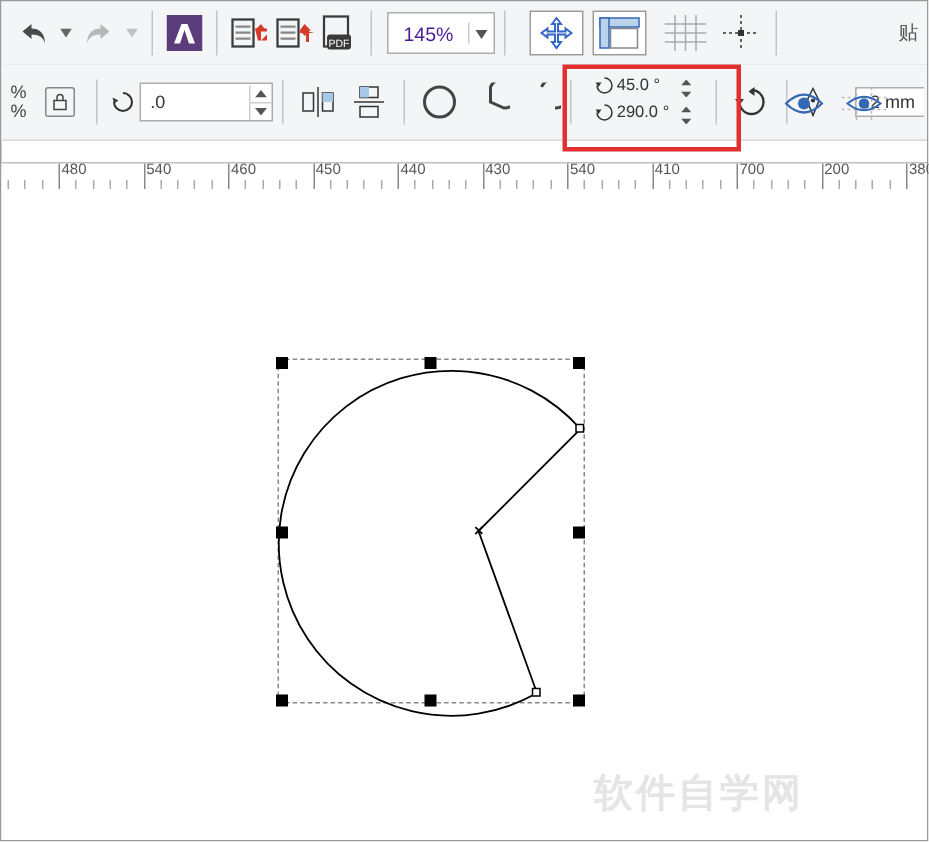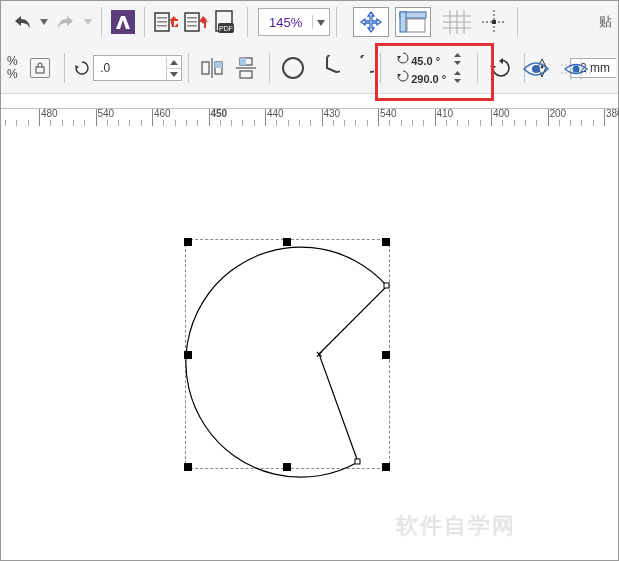--- a/index.html
+++ b/index.html
@@ -24,42 +24,42 @@
   .rotfield .num { width:60px; padding:0 6px; color:#333; }
   .spn { width:14px; display:flex; flex-direction:column; border-left:1px solid #ccc; }
   .spn b { height:11px; display:flex; align-items:center; justify-content:center; border-bottom:1px solid #ccc; font-weight:normal; }
   .spn b:last-child { border:0; }
   .spn svg { display:block; }
   .tb2 .icobtn { width:34px; }
   
   .redbox { position:absolute; left:374px; top:42px; width:113px; height:52px; border:3px solid #e03030; pointer-events:none; }
   
   .anglegroup { display:flex; flex-direction:column; gap:2px; padding:0 6px; margin-left:4px; }
-  .angline { display:flex; align-items:flex-end; height:16px;font-weight:bold; }
+  .angline { display:flex; align-items:flex-start; height:16px; }
   .angline .lbl { width:14px; color:#333; }
   .angline .val { width:40px; text-align:left; color:#333; font-size:11px; }
   .miniSpn { width:12px; display:flex; flex-direction:column; }
   .miniSpn i { height:8px; display:flex; align-items:center; justify-content:center; }
   
   .outlw { position:absolute; right:2px; top:50px; height:34px; display:flex; align-items:center; }
   .outlw .txt { border:1px solid #adadad; background:#fff; padding:2px 6px; color:#333; font-size:12px; border-right:0; }
   
   .ruler { position:absolute; left:0; top:107px; right:0; height:18px; background:#fff; border-top:1px solid #c0c0c0; border-bottom:1px solid #c0c0c0; }
   .tick { position:absolute; top:0; width:1px; height:18px; background:#888; }
   .subtick { position:absolute; top:11px; width:1px; height:7px; background:#aaa; }
   .ticklbl { position:absolute; top:-1px; font-size:10px; color:#555; }
   
   .canvas { position:absolute; left:0; top:125px; right:0; bottom:0; background:#fff; }
   .canvas svg.shape { position:absolute; }
   .handle { position:absolute; width:8px; height:8px; background:#000; }
   .centerX { position:absolute; font-weight:bold; color:#000; font-size:11px; }
   .dashbox { position:absolute; border:1px dashed #888; }
   
   .wmark { position:absolute; left:395px; top:385px; text-align:center; color:#e5e5e5; font-weight:bold; font-family:"Microsoft YaHei", sans-serif; }
-  .wmark .l1 { font-size:22px; letter-spacing:2px; text-shadow:1px 1px #fff; }
+  .wmark .l1 { font-size:26px; letter-spacing:2px; text-shadow:1px 1px #fff; }
   .wmark .l2 { font-size:11px; letter-spacing:1px; color:#e8e8e8; margin-top:-4px; }
 </style>
 </head>
 <body>
 
 <div class="wrap">
 
   <div class="tb1">
     <span class="icobtn">
       <svg width="20" height="18" viewBox="0 0 20 18">
@@ -327,21 +327,21 @@
       <div class="subtick" style="left: 71.9px;"></div>
       <div class="subtick" style="left: 60.6px;"></div>
       <div class="subtick" style="left: 49.3px;"></div>
       <div class="tick" style="left: 151px;"></div>
       <div class="ticklbl" style="left: 153px;">460</div>
       <div class="subtick" style="left: 139.7px;"></div>
       <div class="subtick" style="left: 128.4px;"></div>
       <div class="subtick" style="left: 117.1px;"></div>
       <div class="subtick" style="left: 105.8px;"></div>
       <div class="tick" style="left: 207.5px;"></div>
-      <div class="ticklbl" style="left: 209.5px; font-weight: bold;">450</div>
+      <div class="ticklbl" style="left: 209.5px;">450</div>
       <div class="subtick" style="left: 196.2px;"></div>
       <div class="subtick" style="left: 184.9px;"></div>
       <div class="subtick" style="left: 173.6px;"></div>
       <div class="subtick" style="left: 162.3px;"></div>
       <div class="tick" style="left: 264px;"></div>
       <div class="ticklbl" style="left: 266px;">440</div>
       <div class="subtick" style="left: 252.7px;"></div>
       <div class="subtick" style="left: 241.4px;"></div>
       <div class="subtick" style="left: 230.1px;"></div>
       <div class="subtick" style="left: 218.8px;"></div>
@@ -357,21 +357,21 @@
       <div class="subtick" style="left: 354.4px;"></div>
       <div class="subtick" style="left: 343.1px;"></div>
       <div class="subtick" style="left: 331.8px;"></div>
       <div class="tick" style="left: 433.5px;"></div>
       <div class="ticklbl" style="left: 435.5px;">410</div>
       <div class="subtick" style="left: 422.2px;"></div>
       <div class="subtick" style="left: 410.9px;"></div>
       <div class="subtick" style="left: 399.6px;"></div>
       <div class="subtick" style="left: 388.3px;"></div>
       <div class="tick" style="left: 490px;"></div>
-      <div class="ticklbl" style="left: 492px;">400</div>
+      <div class="ticklbl" style="left: 492px;">700</div>
       <div class="subtick" style="left: 478.7px;"></div>
       <div class="subtick" style="left: 467.4px;"></div>
       <div class="subtick" style="left: 456.1px;"></div>
       <div class="subtick" style="left: 444.8px;"></div>
       <div class="tick" style="left: 546.5px;"></div>
       <div class="ticklbl" style="left: 548.5px;">200</div>
       <div class="subtick" style="left: 535.2px;"></div>
       <div class="subtick" style="left: 523.9px;"></div>
       <div class="subtick" style="left: 512.6px;"></div>
       <div class="subtick" style="left: 501.3px;"></div>

